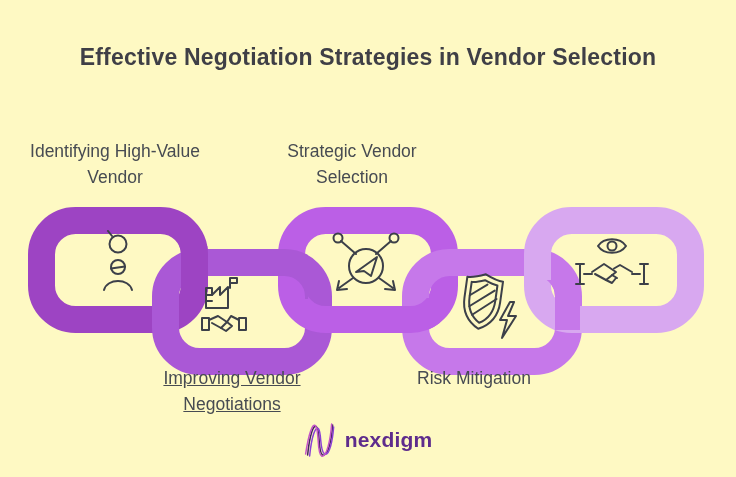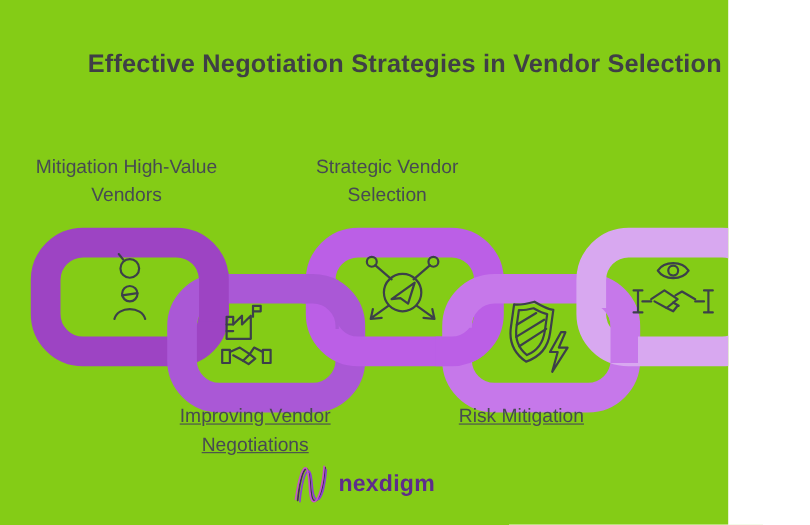--- a/index.html
+++ b/index.html
@@ -1,51 +1,51 @@
 <!DOCTYPE html>
 <html><head>
 <meta charset="utf-8">
 <style>
   html,body { margin:0; padding:0; background:#ffffff; }
   .canvas {
-    position:relative; width:662px; height:477px; background:#84cc16;
+    position:relative; width:736px; height:477px; background:#fef9c3;
     font-family:"Liberation Sans", sans-serif; overflow:hidden;
   }
   .title {
     position:absolute; top:44px; left:0; width:736px;
     text-align:center; font-size:23px; font-weight:bold;
     color:#3f3f46; letter-spacing:0.2px;
   }
   .link-label {
     position:absolute; width:190px; text-align:center;
     font-size:17.5px; line-height:26px; color:#474b52;
   }
   .lbl-1 { left:20px;  top:138px; }
   .lbl-2 { left:137px; top:365px;text-decoration:underline; }
   .lbl-3 { left:257px; top:138px; }
-  .lbl-4 { left:379px; top:365px;text-decoration:underline; }
+  .lbl-4 { left:379px; top:365px; }
   .lbl-5 { left:495px; top:138px; }
   svg.chain { position:absolute; left:0; top:0; }
   .chainlink { fill:none; stroke-width:27px; }
   .icon * { fill:none; stroke-width:2px; stroke-linecap:round; stroke-linejoin:round; }
   .logo {
     position:absolute; top:420px; left:50%; transform:translateX(-50%);
     display:flex; align-items:center; gap:7px;
   }
   .logo-mark * { fill:none; stroke-width:1.5px; stroke-linecap:round; }
   .logo-text { font-size:21px; font-weight:bold; color:#5e2c8c; letter-spacing:0.2px;text-align:right; }
 </style>
 </head>
 <body>
 
 <div class="canvas">
 
   <div class="title">Effective Negotiation Strategies in Vendor Selection</div>
 
-  <div class="link-label lbl-1">Mitigation High-Value Vendors</div>
+  <div class="link-label lbl-1">Identifying High-Value Vendor</div>
   <div class="link-label lbl-3">Strategic Vendor Selection</div>
 
   <svg class="chain" width="736" height="477" viewBox="0 0 736 477">
     <defs>
       <clipPath id="cp1">
           <rect x="178" y="246" width="33" height="46"></rect>
         </clipPath>
       <clipPath id="cp2">
           <rect x="275" y="246" width="33" height="53"></rect>
         </clipPath>

